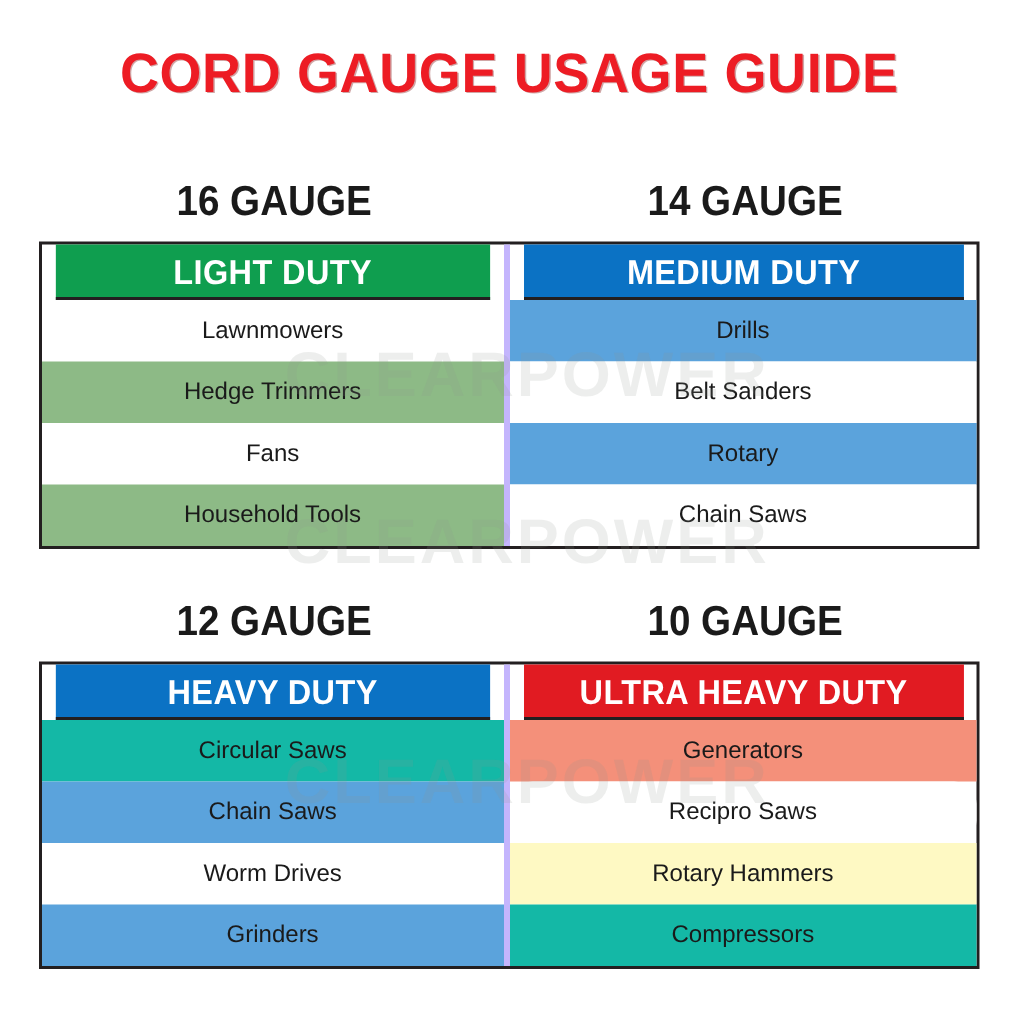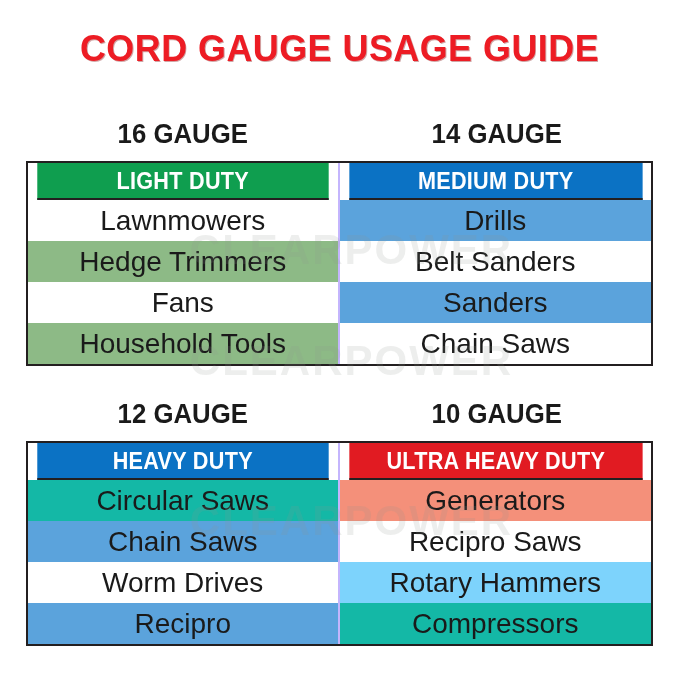--- a/index.html
+++ b/index.html
@@ -88,42 +88,42 @@
     position: relative;
     z-index: 2;
     background: #ffffff;
   }
   .col {
     width: 50%;
     box-sizing: border-box;
     display: flex;
     flex-direction: column;
   }
-  .col-left { border-right: 2px solid #c4b5fd; }
+  .col-left { border-right: 4px solid #c4b5fd; }
 
   .duty-head {
     height: 37px;
     line-height: 37px;
     text-align: center;
     color: #ffffff;
     font-weight: bold;
     font-size: 23px;
     letter-spacing: 0.3px;
     transform: scaleX(0.94);
     white-space: nowrap;
     border-bottom: 2px solid #231f20;
     box-sizing: border-box;
     overflow: hidden;
   }
 
   .cell {
     height: 41px;
     line-height: 41px;
     text-align: center;
-    font-size: 28px;
+    font-size: 16px;
     color: #1a1a1a;
     white-space: nowrap;
     overflow: hidden;
     box-sizing: border-box;
     position: relative;
     z-index: 3;
   }
 </style>
 </head>
 <body>
@@ -146,42 +146,42 @@
         <div class="duty-head" style="background: rgb(15, 158, 79);">LIGHT DUTY</div>
         <div class="cell" style="background: rgb(255, 255, 255);">Lawnmowers</div>
         <div class="cell" style="background: rgb(141, 186, 134);">Hedge Trimmers</div>
         <div class="cell" style="background: rgb(255, 255, 255); border-radius: 10px;">Fans</div>
         <div class="cell" style="background: rgb(141, 186, 134);">Household Tools</div>
       </div>
       <div class="col">
         <div class="duty-head" style="background: rgb(11, 114, 196);">MEDIUM DUTY</div>
         <div class="cell" style="background: rgb(91, 163, 220);">Drills</div>
         <div class="cell" style="background: rgb(255, 255, 255);">Belt Sanders</div>
-        <div class="cell" style="background: rgb(91, 163, 220);">Sanders</div>
+        <div class="cell" style="background: rgb(91, 163, 220);">Rotary</div>
         <div class="cell" style="background: rgb(255, 255, 255);">Chain Saws</div>
       </div>
     </div>
   </div>
 
   <div class="block block-bottom">
     <div class="gauge-row">
       <div class="gauge-label">12 GAUGE</div>
       <div class="gauge-label">10 GAUGE</div>
     </div>
     <div class="table">
       <div class="col col-left">
         <div class="duty-head" style="background: rgb(11, 114, 196);">HEAVY DUTY</div>
         <div class="cell" style="background: #14b8a6;">Circular Saws</div>
         <div class="cell" style="background: rgb(91, 163, 220);">Chain Saws</div>
         <div class="cell" style="background: rgb(255, 255, 255);">Worm Drives</div>
-        <div class="cell" style="background: rgb(91, 163, 220);">Recipro</div>
+        <div class="cell" style="background: rgb(91, 163, 220);">Grinders</div>
       </div>
       <div class="col">
         <div class="duty-head" style="background: rgb(225, 27, 34);">ULTRA HEAVY DUTY</div>
         <div class="cell" style="background: rgb(244, 144, 122); text-align: center;">Generators</div>
         <div class="cell" style="background: rgb(255, 255, 255); border-radius: 15px;">Recipro Saws</div>
-        <div class="cell" style="background: #7dd3fc;">Rotary Hammers</div>
+        <div class="cell" style="background: #fef9c3;">Rotary Hammers</div>
         <div class="cell" style="background: #14b8a6;">Compressors</div>
       </div>
     </div>
   </div>
 
 </div>
 
 </body></html>

